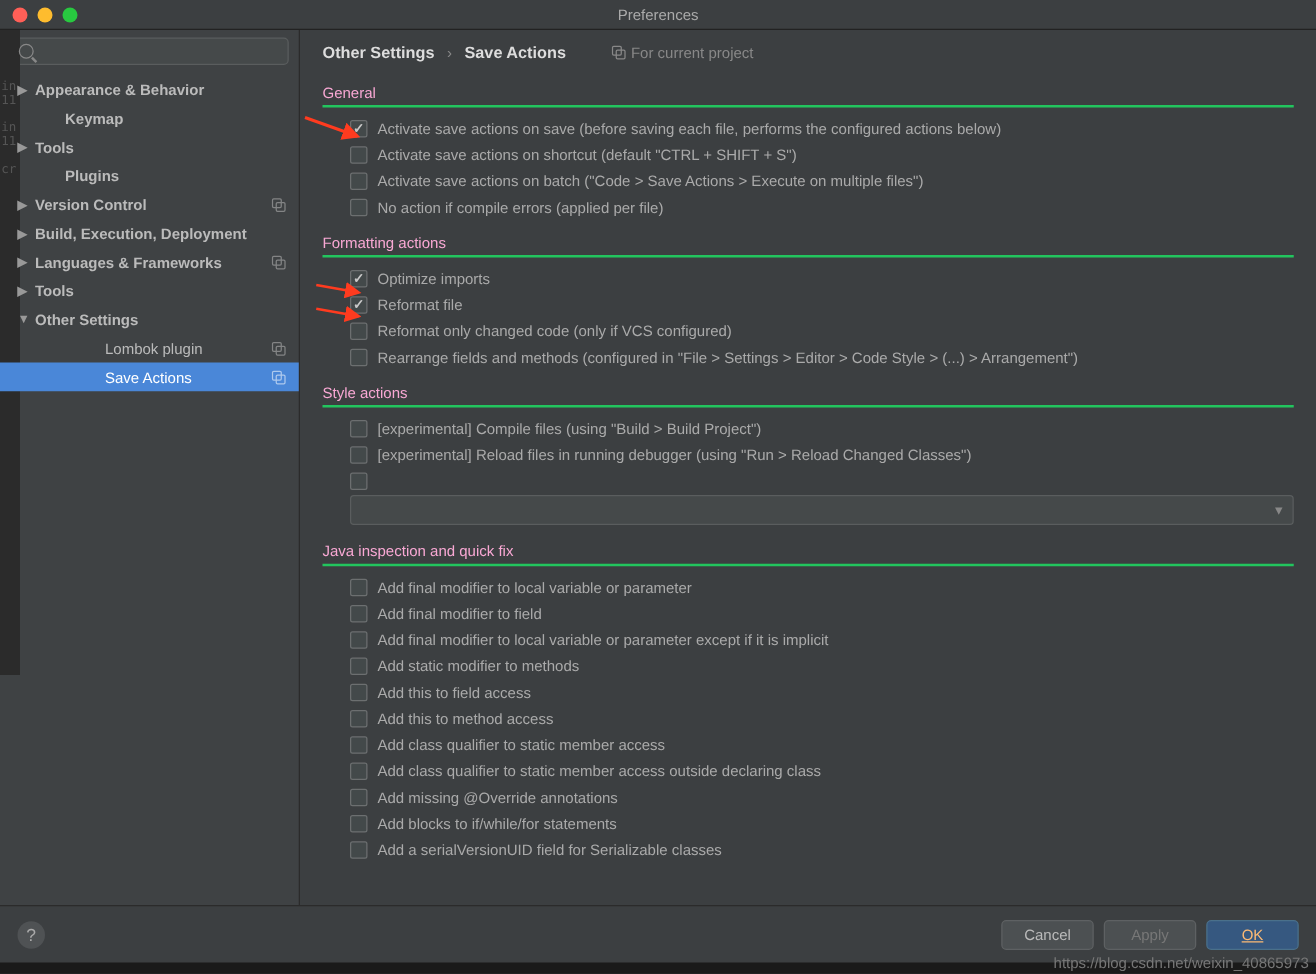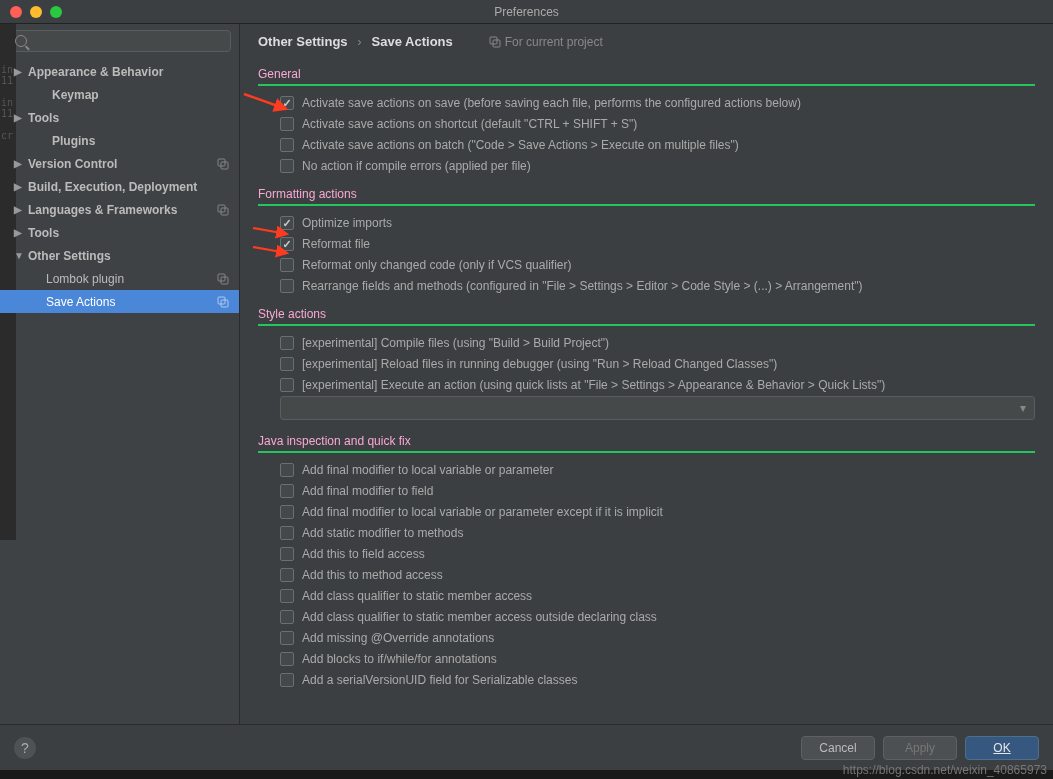--- a/index.html
+++ b/index.html
@@ -15,21 +15,21 @@
 .sidebar { width: 240px; background: #3f4244; display: flex; flex-direction: column; border-right: 1px solid #2b2b2b; }
 .search { margin: 6px 8px; height: 22px; background: #45494a; border: 1px solid #5a5d5e; border-radius: 4px; display: flex; align-items: center; padding: 0 6px; }
 .search .mag { width: 12px; height: 12px; border: 1.5px solid #888; border-radius: 50%; position: relative; }
 .search .mag::after { content: ''; position: absolute; width: 5px; height: 1.5px; background: #888; right: -4px; bottom: -2px; transform: rotate(45deg); }
 .tree { flex: 1; padding-top: 2px; }
 .tree-item { height: 23px; display: flex; align-items: center; padding-left: 14px; color: #bbb; cursor: pointer; position: relative; }
 .tree-item.bold { font-weight: bold; }
 .tree-item.selected { background: #4a87d8; color: #fff; }
 .tree-item .arrow { width: 10px; font-size: 10px; color: #999; margin-right: 4px; }
 .tree-item.child { padding-left: 38px; }
-.tree-item.child2 { padding-left: 32px; }
+.tree-item.child2 { padding-left: 70px; }
 .tree-item .copy { margin-left: auto; margin-right: 10px; width: 12px; height: 12px; opacity: 0.55; }
 .copy svg { width: 12px; height: 12px; fill: #aaa; }
 .tree-item.selected .copy svg { fill: #fff; }
 .content { flex: 1; padding: 10px 18px 4px 18px; overflow-y: auto; background: #3c3f41; }
 .breadcrumb { display: flex; align-items: center; gap: 10px; margin-bottom: 18px; }
 .breadcrumb .bc { color: #ddd; font-weight: bold; font-size: 13px; }
 .breadcrumb .sep { color: #888; }
 .breadcrumb .scope { color: #888; font-size: 12px; display: flex; align-items: center; gap: 4px; margin-left: 26px; }
 .scope .copy { width: 12px; height: 12px; }
 .section-title { color: #f9a8d4; margin: 8px 0 6px 0; border-bottom: 2px solid #22c55e; padding-bottom: 3px; }
@@ -37,21 +37,21 @@
 .check-row { display: flex; align-items: flex-end; gap: 8px; margin: 3px 0; height: 18px; }
 .cb { width: 14px; height: 14px; border: 1px solid #6c6f70; border-radius: 2px; background: #43494a; display: flex; align-items: center; justify-content: center; cursor: pointer; flex-shrink: 0; }
 .cb.checked::after { content: '✓'; color: #c8c8c8; font-size: 11px; font-weight: bold; line-height: 1; }
 .check-label { color: #aaa; }
 .dropdown { margin-top: 4px; height: 24px; border: 1px solid #5a5d5e; border-radius: 3px; background: #45494a; position: relative; width: 100%; }
 .dropdown::after { content: '▾'; position: absolute; right: 8px; top: 4px; color: #888; }
 .footer { height: 46px; background: #3c3f41; border-top: 1px solid #2b2b2b; display: flex; align-items: center; padding: 0 14px; gap: 8px; }
 .help { width: 22px; height: 22px; border-radius: 50%; background: #4f5254; color: #aaa; display: flex; align-items: center; justify-content: center; font-size: 14px; cursor: pointer; }
 .spacer { flex: 1; }
 .btn { height: 24px; min-width: 74px; border: 1px solid #5e6163; background: #4c5052; color: #bbb; border-radius: 4px; cursor: pointer; font-size: 12px; padding: 0 14px; }
-.btn.primary { background: #365880; border-color: #4a708b; color: #e5e5e5; text-decoration: underline; }
+.btn.primary { background: #365880; border-color: #4a708b; color: #fdba74; text-decoration: underline; }
 .btn.disabled { color: #777; }
 .red-arrow { position: absolute; pointer-events: none; }
 .red-arrow svg { overflow: visible; }
 .watermark { position: absolute; right: 6px; bottom: 2px; color: #777; font-size: 12px; }
 .gutter { position: absolute; left: 0; top: 24px; width: 16px; height: 516px; background: #2b2b2b; font-size: 10px; color: #555; font-family: monospace; }
 .gutter span { display: block; padding: 40px 1px 0 1px; }
 </style>
 </head>
 <body>
 
@@ -176,41 +176,40 @@
         <div class="check-row">
           <span class="cb checked"></span>
           <span class="check-label">Optimize imports</span>
         </div>
         <div class="check-row">
           <span class="cb checked"></span>
           <span class="check-label">Reformat file</span>
         </div>
         <div class="check-row">
           <span class="cb"></span>
-          <span class="check-label">Reformat only changed code (only if VCS qualifier)</span>
+          <span class="check-label">Reformat only changed code (only if VCS configured)</span>
         </div>
         <div class="check-row">
           <span class="cb"></span>
           <span class="check-label">Rearrange fields and methods (configured in "File &gt; Settings &gt; Editor &gt; Code Style &gt; (...) &gt; Arrangement")</span>
         </div>
       </div>
 
     <div class="section-title">Style actions</div>
     <div class="section-body" id="sec-build">
     <div class="check-row">
           <span class="cb"></span>
           <span class="check-label">[experimental] Compile files (using "Build &gt; Build Project")</span>
         </div>
         <div class="check-row">
           <span class="cb"></span>
           <span class="check-label">[experimental] Reload files in running debugger (using "Run &gt; Reload Changed Classes")</span>
         </div>
         <div class="check-row">
           <span class="cb"></span>
-          <span class="check-label">[experimental] Execute an action (using quick lists at "File &gt; Settings &gt; Appearance &amp; Behavior &gt; Quick Lists")</span>
         </div>
         <div class="dropdown"></div>
       </div>
 
     <div class="section-title">Java inspection and quick fix</div>
     <div class="section-body" id="sec-java">
         <div class="check-row">
           <span class="cb"></span>
           <span class="check-label">Add final modifier to local variable or parameter</span>
         </div>
@@ -241,21 +240,21 @@
         <div class="check-row">
           <span class="cb"></span>
           <span class="check-label">Add class qualifier to static member access outside declaring class</span>
         </div>
         <div class="check-row">
           <span class="cb"></span>
           <span class="check-label">Add missing @Override annotations</span>
         </div>
         <div class="check-row">
           <span class="cb"></span>
-          <span class="check-label">Add blocks to if/while/for annotations</span>
+          <span class="check-label">Add blocks to if/while/for statements</span>
         </div>
         <div class="check-row">
           <span class="cb"></span>
           <span class="check-label">Add a serialVersionUID field for Serializable classes</span>
         </div>
       </div>
   </div>
 </div>
 
 <div class="footer">

